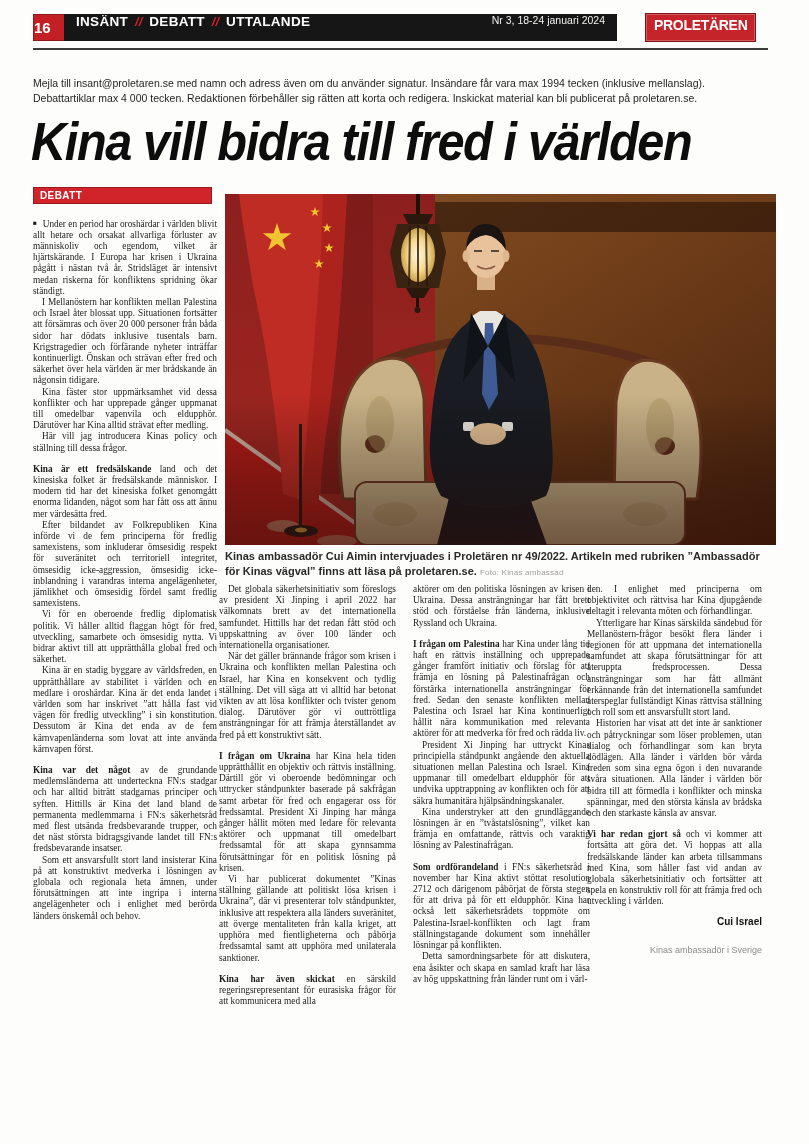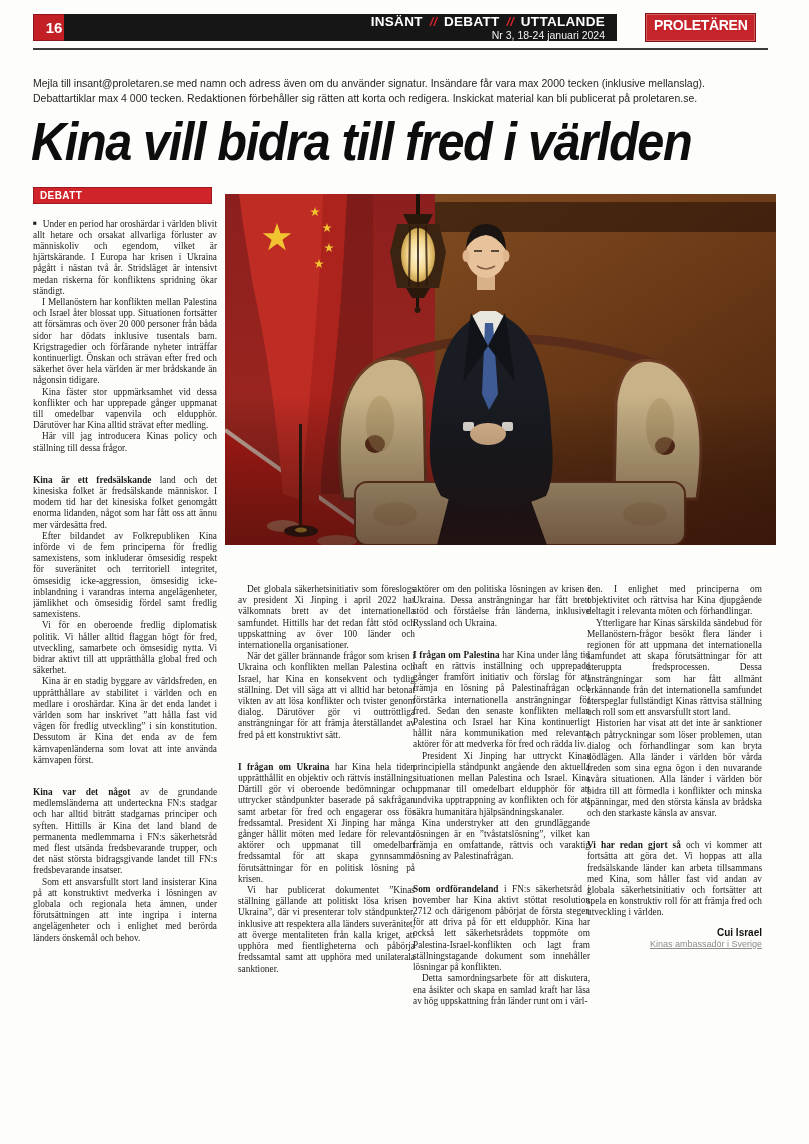--- a/index.html
+++ b/index.html
@@ -5,26 +5,26 @@
   html,body{margin:0;padding:0;background:#d9d9d6;}
   .page{
     position:relative;width:809px;height:1144px;margin:0 auto;
     background:#fdfdfb;overflow:hidden;
     font-family:"Liberation Sans",sans-serif;color:#1d1d1b;
   }
   
   .pagenum{
     position:absolute;left:33px;top:14px;width:42px;height:27px;
     background:#c32026;border:1px solid #8e171c;box-sizing:border-box;
-    color:#fff;font-weight:bold;font-size:15px;text-align:center;line-height:25px;
+    color:#fff;font-weight:bold;font-size:15px;line-height:25px;
   }
   .section-bar{
     position:absolute;left:64px;top:14px;width:553px;height:27px;
-    background:#161616;display:flex;align-items:flex-end;justify-content:space-between;
-    box-sizing:border-box;padding:0 12px;flex-direction:column;
+    background:#161616;display:flex;align-items:flex-start;justify-content:space-between;
+    box-sizing:border-box;padding:0 12px;
   }
   .section-items{display:flex;align-items:center;gap:7px;}
   .section-items .sec{color:#fff;font-weight:bold;font-size:13.5px;letter-spacing:.3px;}
   .section-items .sep{color:#d0232a;font-weight:bold;font-size:13px;font-style:italic;}
   .issue{color:#f1f1ef;font-size:10.5px;}
   .masthead{
     position:absolute;left:645px;top:13px;height:29px;
     background:#c5242b;border:1px solid #7e1418;box-sizing:border-box;
     color:#ffffff;font-weight:bold;font-size:14px;letter-spacing:-.3px;
     padding:3px 8px 16px 8px;box-shadow:inset 0 0 0 1px rgba(255,255,255,.25);
@@ -56,31 +56,31 @@
     font-size:11px;font-weight:bold;line-height:14.5px;color:#2b2b2b;
   }
   .caption .credit{font-size:8px;font-weight:normal;color:#a3a09b;letter-spacing:.2px;}
   
   .col{
     position:absolute;overflow:hidden;
     font-family:"Liberation Serif","DejaVu Serif",serif;
     font-size:9.3px;line-height:11.2px;text-align:justify;color:#1c1c1a;
   }
   .col-1{left:33px;top:217px;width:184px;height:915px;}
-  .col-2{left:238px;top:584px;width:177px;height:560px;}
+  .col-2{left:219px;top:584px;width:177px;height:560px;}
   .col-3{left:413px;top:584px;width:177px;height:560px;}
   .col-4{left:587px;top:584px;width:175px;height:560px;}
   .para{margin:0;text-indent:9px;}
   .para.first,.para.cont,.para.section{text-indent:0;}
-  .para.section{margin-top:21px;}
+  .para.section{margin-top:10px;}
   .para b{font-weight:bold;}
   .sq{font-size:6.5px;vertical-align:1.5px;letter-spacing:2px;}
   .signature{margin-top:8px;text-align:right;font-family:"Liberation Sans",sans-serif;}
   .signature .sig-name{font-weight:bold;font-size:10px;color:#111;display:block;}
-  .signature .sig-title{font-size:9px;color:#8c8c8a;display:block;margin-top:1px;text-decoration:underline;}
+  .signature .sig-title{font-size:9px;color:#8c8c8a;display:block;margin-top:18px;}
 </style>
 </head>
 <body>
 
 <div class="page">
 
   <div class="pagenum">16</div>
   <div class="section-bar">
     <div class="section-items">
         <span class="sec">INSÄNT</span>
@@ -88,21 +88,21 @@
         <span class="sec">DEBATT</span>
         <span class="sep">//</span>
         <span class="sec">UTTALANDE</span>
       </div>
     <div class="issue">Nr 3, 18-24 januari 2024</div>
   </div>
   <div class="masthead">PROLETÄREN</div>
   <div class="header-rule"></div>
 
   <div class="intro">
-    <span>Mejla till </span><b>insant@proletaren.se</b><span> med namn och adress även om du använder signatur. Insändare får vara max 2000 tecken (inklusive mellanslag).</span><br>
+    <span>Mejla till </span><b>insant@proletaren.se</b><span> med namn och adress även om du använder signatur. Insändare får vara max 1994 tecken (inklusive mellanslag).</span><br>
     <span>Debattartiklar max 4 000 tecken. Redaktionen förbehåller sig rätten att korta och redigera. Inskickat material kan bli publicerat på proletaren.se.</span>
   </div>
 
   <div class="headline">Kina vill bidra till fred i världen</div>
   <div class="kicker">DEBATT</div>
 
   <div class="photo">
     <svg width="551" height="351" viewBox="0 0 551 351" xmlns="http://www.w3.org/2000/svg">
       <defs>
         <linearGradient id="wood" x1="0" y1="0" x2="1" y2="1">
@@ -189,38 +189,43 @@
         <path d="M249,57 L257,57 M266,57 L274,57" stroke="#2a2017" stroke-width="1.6"></path>
         <path d="M252,72 Q261,78 270,72" stroke="#8a5c48" stroke-width="1.6" fill="none"></path>
         <rect x="238" y="228" width="11" height="9" fill="#e9e6df" rx="2"></rect>
         <rect x="277" y="228" width="11" height="9" fill="#e9e6df" rx="2"></rect>
         <ellipse cx="263" cy="240" rx="18" ry="11" fill="#e2bd94"></ellipse>
       </g>
       <rect x="0" y="200" width="551" height="151" fill="url(#floorshade)"></rect>
     </svg>
   </div>
 
+  <div class="caption">
+    <span>Kinas ambassadör Cui Aimin intervjuades i Proletären nr 49/2022. Artikeln med rubriken ”Ambassadör för Kinas vägval” finns att läsa på proletaren.se.</span>
+    <span class="credit">Foto: Kinas ambassad</span>
+  </div>
 
   <div class="col col-1">
       <p class="para first"><span class="sq">■ </span>Under en period har oroshärdar i världen blivit allt hetare och orsakat allvarliga förluster av människoliv och egendom, vilket är hjärtskärande. I Europa har krisen i Ukraina pågått i nästan två år. Stridsläget är intensivt medan riskerna för konfliktens spridning ökar ständigt.</p>
       <p class="para indent">I Mellanöstern har konflikten mellan Palestina och Israel åter blossat upp. Situationen fortsätter att försämras och över 20 000 personer från båda sidor har dödats inklusive tusentals barn. Krigstragedier och förfärande nyheter inträffar kontinuerligt. Önskan och strävan efter fred och säkerhet över hela världen är mer brådskande än någonsin tidigare.</p>
       <p class="para indent">Kina fäster stor uppmärksamhet vid dessa konflikter och har upprepade gånger uppmanat till omedelbar vapenvila och eldupphör. Därutöver har Kina alltid strävat efter medling.</p>
       <p class="para indent">Här vill jag introducera Kinas policy och ställning till dessa frågor.</p>
       <p class="para section"><b>Kina är ett fredsälskande</b> land och det kinesiska folket är fredsälskande människor. I modern tid har det kinesiska folket genomgått enorma lidanden, något som har fått oss att ännu mer värdesätta fred.</p>
       <p class="para indent">Efter bildandet av Folkrepubliken Kina införde vi de fem principerna för fredlig samexistens, som inkluderar ömsesidig respekt för suveränitet och territoriell integritet, ömsesidig icke-aggression, ömsesidig icke-inblandning i varandras interna angelägenheter, jämlikhet och ömsesidig fördel samt fredlig samexistens.</p>
       <p class="para indent">Vi för en oberoende fredlig diplomatisk politik. Vi håller alltid flaggan högt för fred, utveckling, samarbete och ömsesidig nytta. Vi bidrar aktivt till att upprätthålla global fred och säkerhet.</p>
       <p class="para indent">Kina är en stadig byggare av världsfreden, en upprätthållare av stabilitet i världen och en medlare i oroshärdar. Kina är det enda landet i världen som har inskrivet ”att hålla fast vid vägen för fredlig utveckling” i sin konstitution. Dessutom är Kina det enda av de fem kärnvapenländerna som lovat att inte använda kärnvapen först.</p>
       <p class="para section"><b>Kina var det något</b> av de grundande medlemsländerna att underteckna FN:s stadgar och har alltid biträtt stadgarnas principer och syften. Hittills är Kina det land bland de permanenta medlemmarna i FN:s säkerhetsråd med flest utsända fredsbevarande trupper, och det näst största bidragsgivande landet till FN:s fredsbevarande insatser.</p>
       <p class="para indent">Som ett ansvarsfullt stort land insisterar Kina på att konstruktivt medverka i lösningen av globala och regionala heta ämnen, under förutsättningen att inte ingripa i interna angelägenheter och i enlighet med berörda länders önskemål och behov.</p>
     </div>
   <div class="col col-2">
       <p class="para indent">Det globala säkerhetsinitiativ som föreslogs av president Xi Jinping i april 2022 har välkomnats brett av det internationella samfundet. Hittills har det redan fått stöd och uppskattning av över 100 länder och internationella organisationer.</p>
       <p class="para indent">När det gäller brännande frågor som krisen i Ukraina och konflikten mellan Palestina och Israel, har Kina en konsekvent och tydlig ställning. Det vill säga att vi alltid har betonat vikten av att lösa konflikter och tvister genom dialog. Därutöver gör vi outtröttliga ansträngningar för att främja återställandet av fred på ett konstruktivt sätt.</p>
       <p class="para section"><b>I frågan om Ukraina</b> har Kina hela tiden upprätthållit en objektiv och rättvis inställning. Därtill gör vi oberoende bedömningar och uttrycker ståndpunkter baserade på sakfrågan samt arbetar för fred och engagerar oss för fredssamtal. President Xi Jinping har många gånger hållit möten med ledare för relevanta aktörer och uppmanat till omedelbart fredssamtal för att skapa gynnsamma förutsättningar för en politisk lösning på krisen.</p>
       <p class="para indent">Vi har publicerat dokumentet ”Kinas ställning gällande att politiskt lösa krisen i Ukraina”, där vi presenterar tolv ståndpunkter, inklusive att respektera alla länders suveränitet, att överge mentaliteten från kalla kriget, att upphöra med fientligheterna och påbörja fredssamtal samt att upphöra med unilaterala sanktioner.</p>
+      <p class="para section"><b>Kina har även skickat</b> en särskild regeringsrepresentant för eurasiska frågor för att kommunicera med alla</p>
     </div>
   <div class="col col-3">
       <p class="para cont">aktörer om den politiska lösningen av krisen i Ukraina. Dessa ansträngningar har fått brett stöd och förståelse från länderna, inklusive Ryssland och Ukraina.</p>
       <p class="para section"><b>I frågan om Palestina</b> har Kina under lång tid haft en rättvis inställning och upprepade gånger framfört initiativ och förslag för att främja en lösning på Palestinafrågan och förstärka internationella ansträngningar för fred. Sedan den senaste konflikten mellan Palestina och Israel har Kina kontinuerligt hållit nära kommunikation med relevanta aktörer för att medverka för fred och rädda liv.</p>
       <p class="para indent">President Xi Jinping har uttryckt Kinas principiella ståndpunkt angående den aktuella situationen mellan Palestina och Israel. Kina uppmanar till omedelbart eldupphör för att undvika upptrappning av konflikten och för att säkra humanitära hjälpsändningskanaler.</p>
       <p class="para indent">Kina understryker att den grundläggande lösningen är en ”tvåstatslösning”, vilket kan främja en omfattande, rättvis och varaktig lösning av Palestinafrågan.</p>
       <p class="para section"><b>Som ordförandeland</b> i FN:s säkerhetsråd i november har Kina aktivt stöttat resolution 2712 och därigenom påbörjat de första stegen för att driva på för ett eldupphör. Kina har också lett säkerhetsrådets toppmöte om Palestina-Israel-konflikten och lagt fram ställningstagande dokument som innehåller lösningar på konflikten.</p>
       <p class="para indent">Detta samordningsarbete för att diskutera, ena åsikter och skapa en samlad kraft har läsa av hög uppskattning från länder runt om i värl-</p>
     </div>
   <div class="col col-4">

